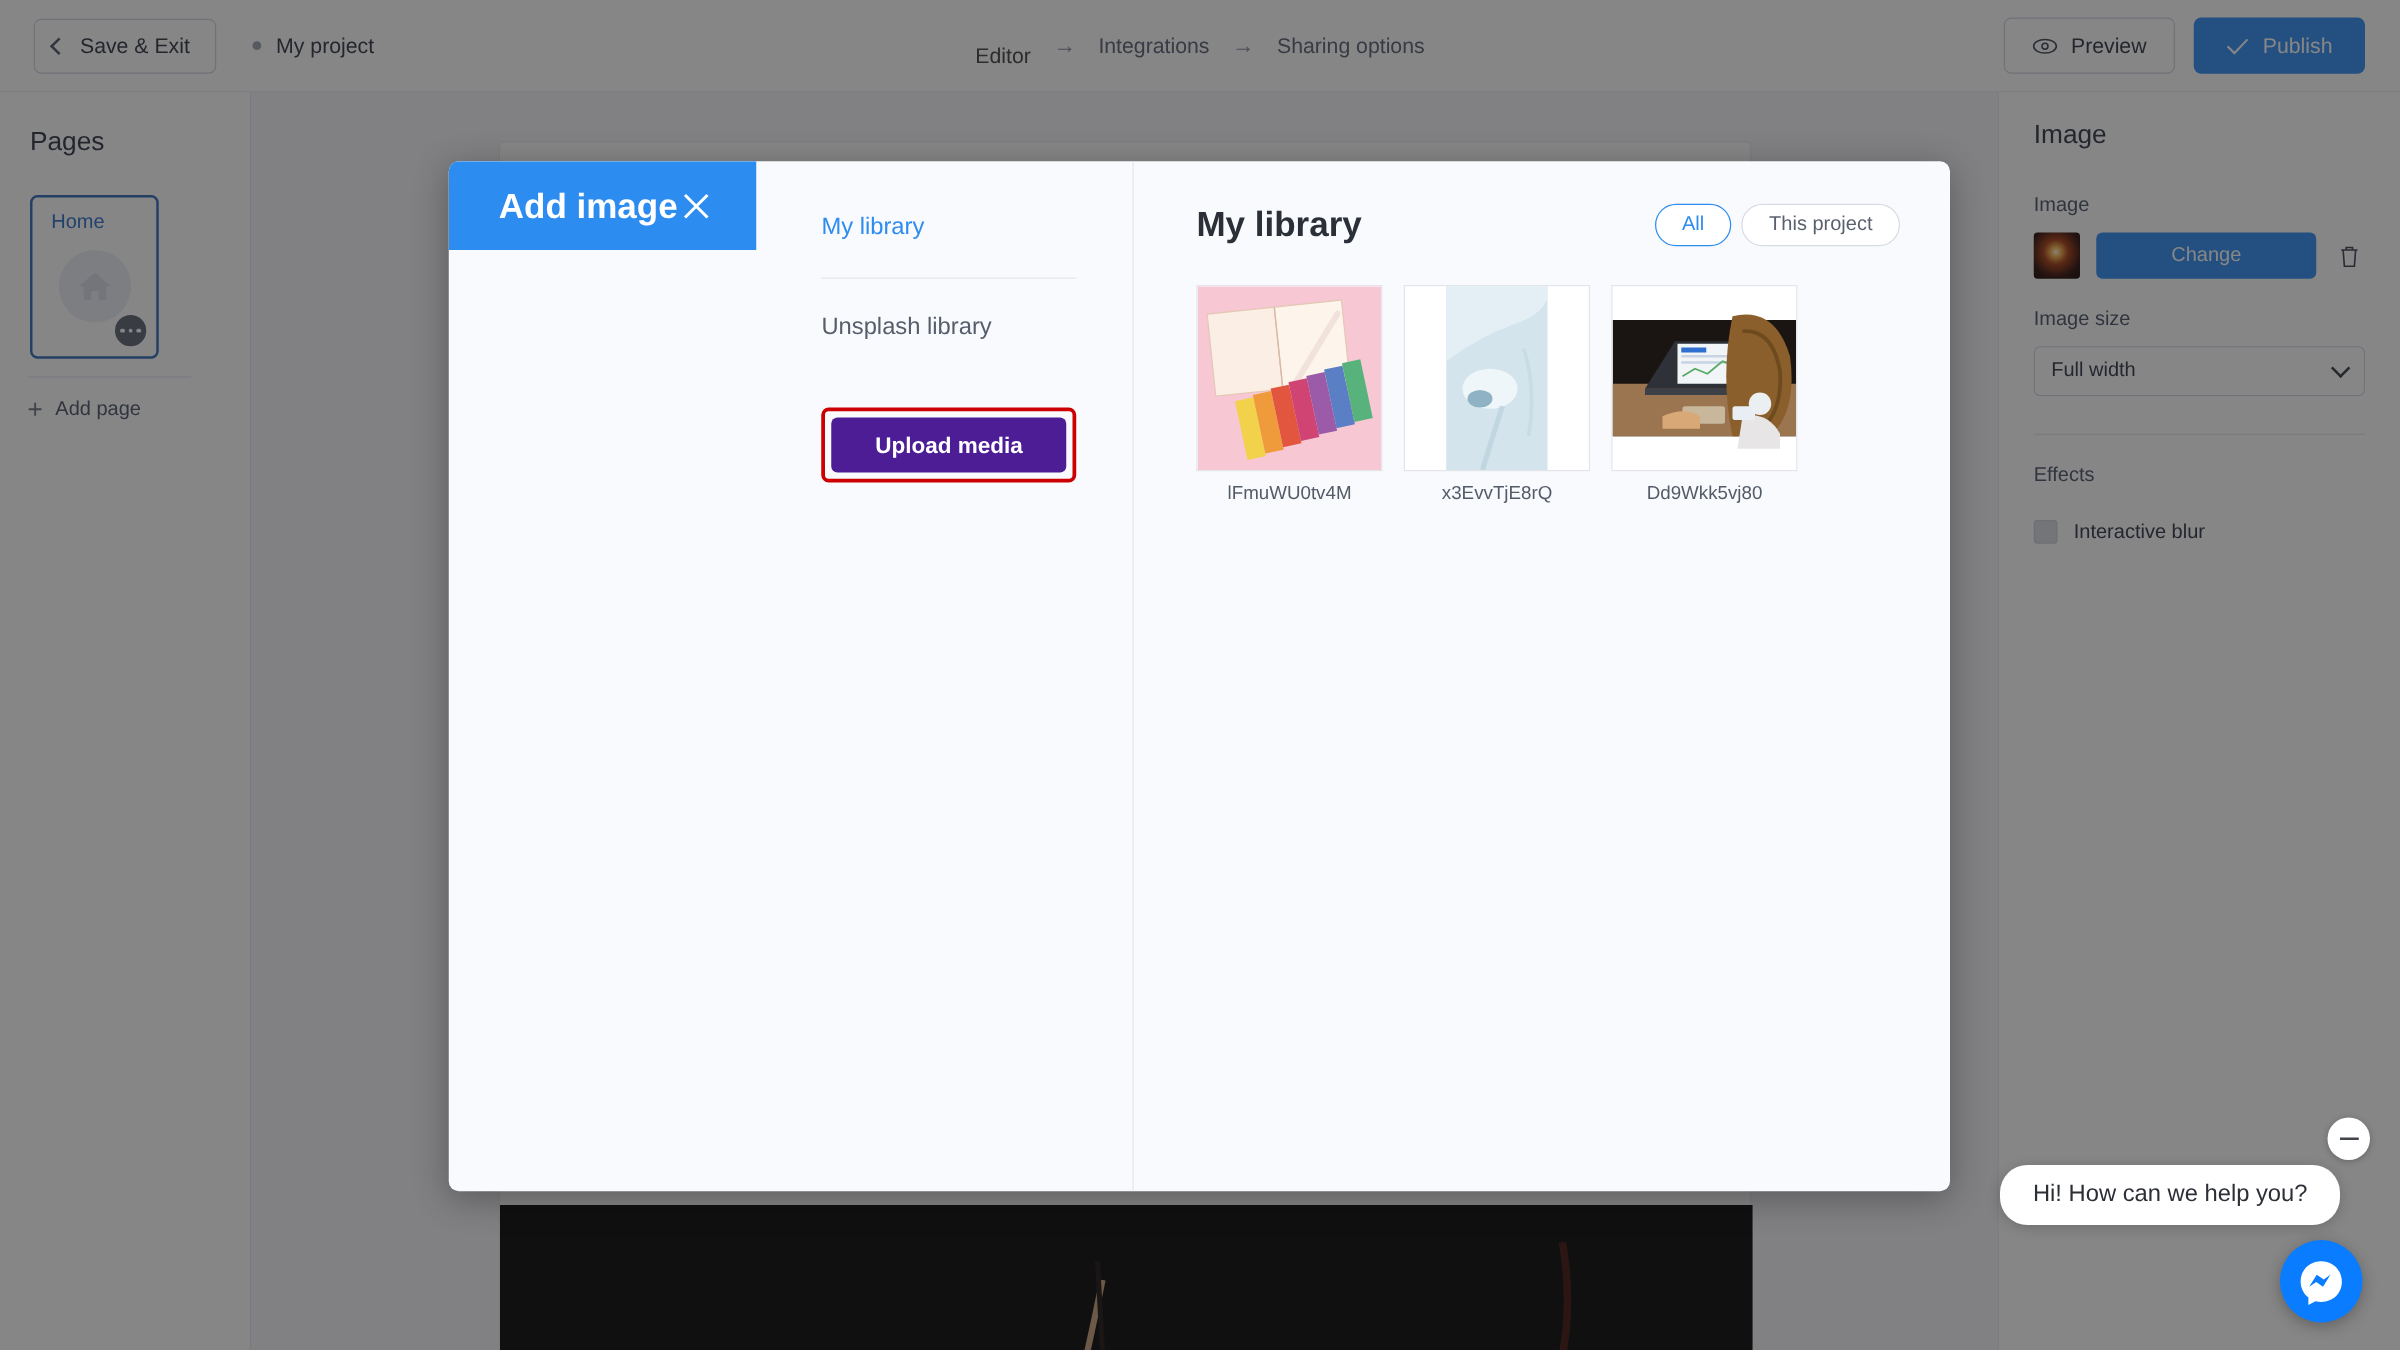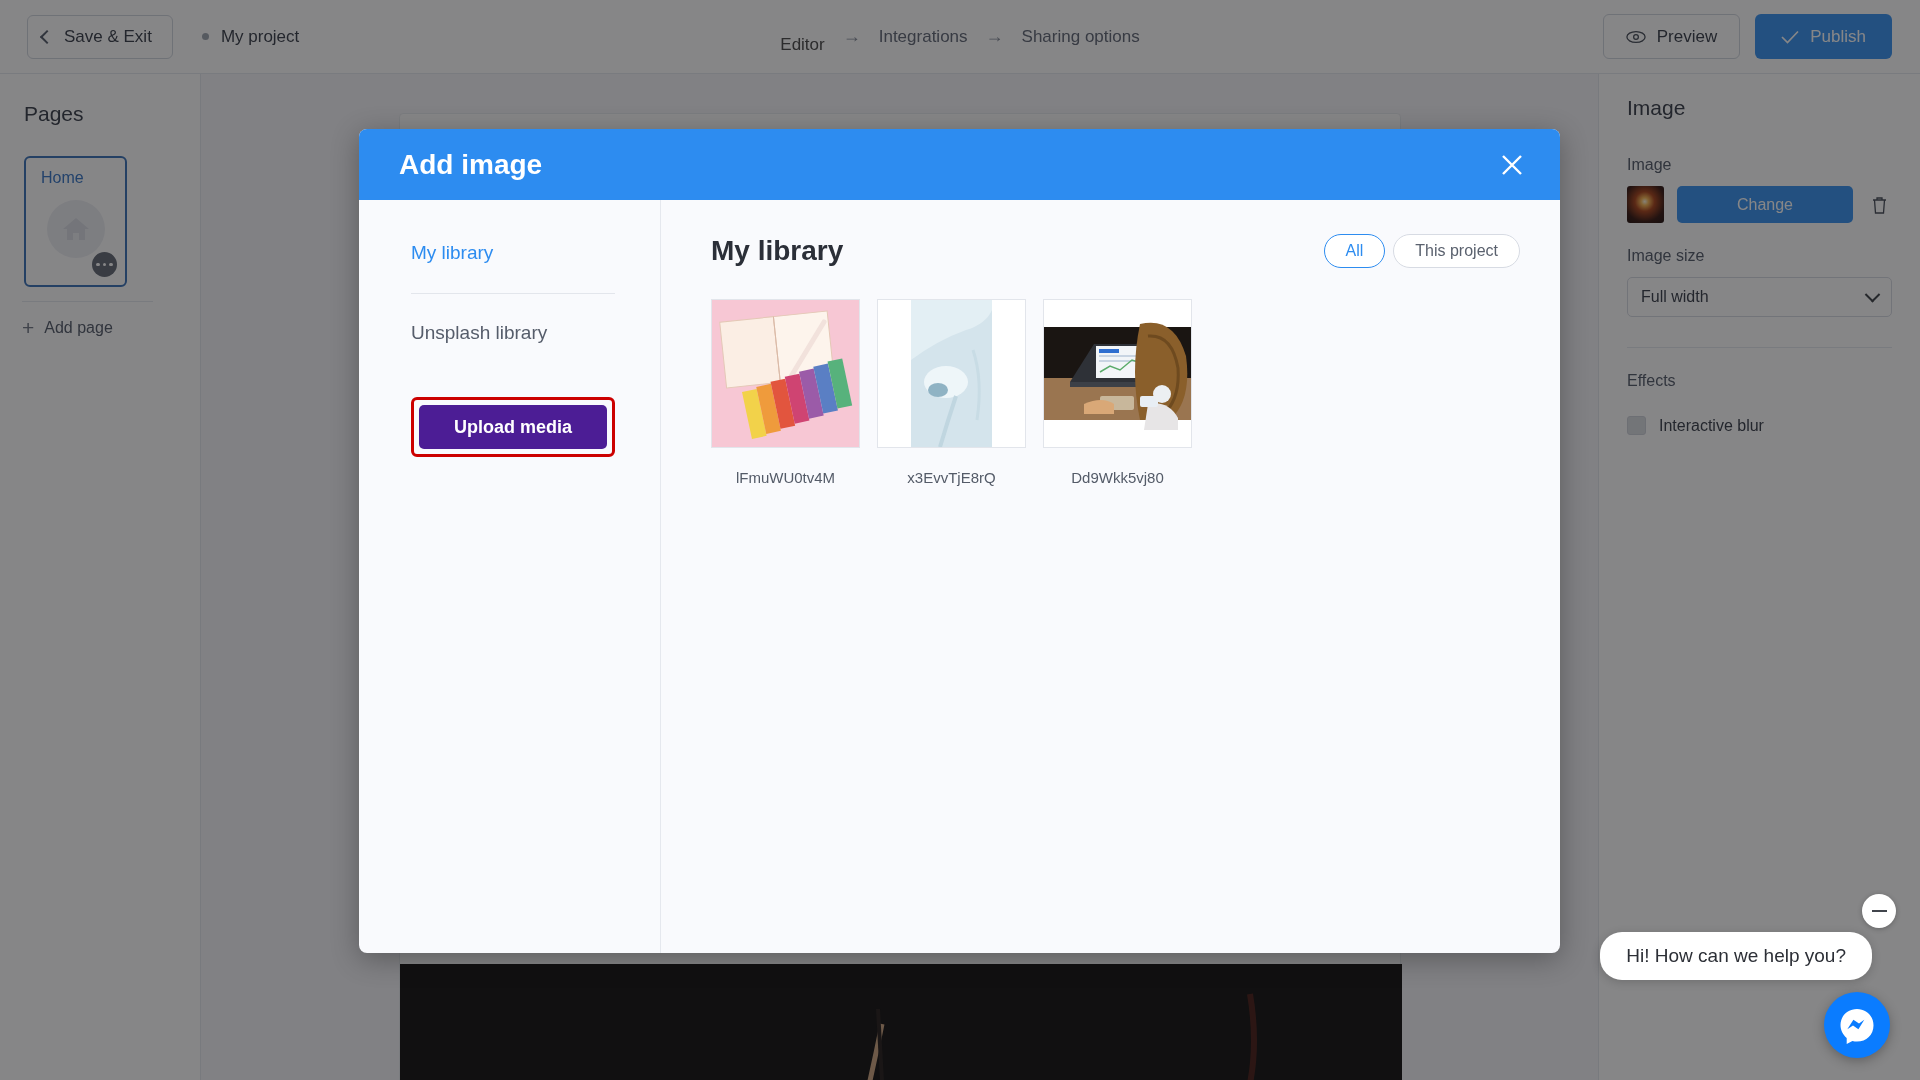--- a/index.html
+++ b/index.html
@@ -212,21 +212,21 @@
   }
 
   
   .modal {
     position: absolute; z-index: 50;
     left: 359px; top: 129px; width: 1201px; height: 824px;
     background: #f9fafd;
     border-radius: 8px;
     overflow: hidden;
     box-shadow: 0 6px 28px rgba(0,0,0,.30);
-    display: flex; flex-direction: column;
+    display: flex; flex-direction: row;
   }
   .modal-head {
     height: 71px; background: #2d8cf0; flex: none;
     display: flex; align-items: center; justify-content: space-between;
     padding: 0 33px 0 40px;
   }
   .modal-title { font-size: 28px; font-weight: bold; color: #fff; }
   .modal-close { width: 30px; height: 30px; cursor: pointer; display: flex; align-items: center; justify-content: center; }
   .modal-body { flex: 1; display: flex; min-height: 0; padding-left: 12px; }
 
@@ -274,21 +274,21 @@
   .search-input::placeholder { color: #6d737f; }
 
   .grid { margin-top: 31px; display: flex; gap: 17px; align-items: flex-start; }
   .tile { width: 149px; cursor: pointer; }
   .tile-img {
     width: 149px; height: 149px;
     border: 1px solid #e2e5eb; background: #fff;
     overflow: hidden; position: relative;
   }
   .tile-cap {
-    margin-top: 21px; text-align: center;
+    margin-top: 9px; text-align: center;
     font-size: 15px; color: #545b68;
     white-space: nowrap; overflow: hidden; text-overflow: ellipsis;
   }
 </style>
 </head>
 <body>
 
 <div class="app">
 
   <div class="topbar">

